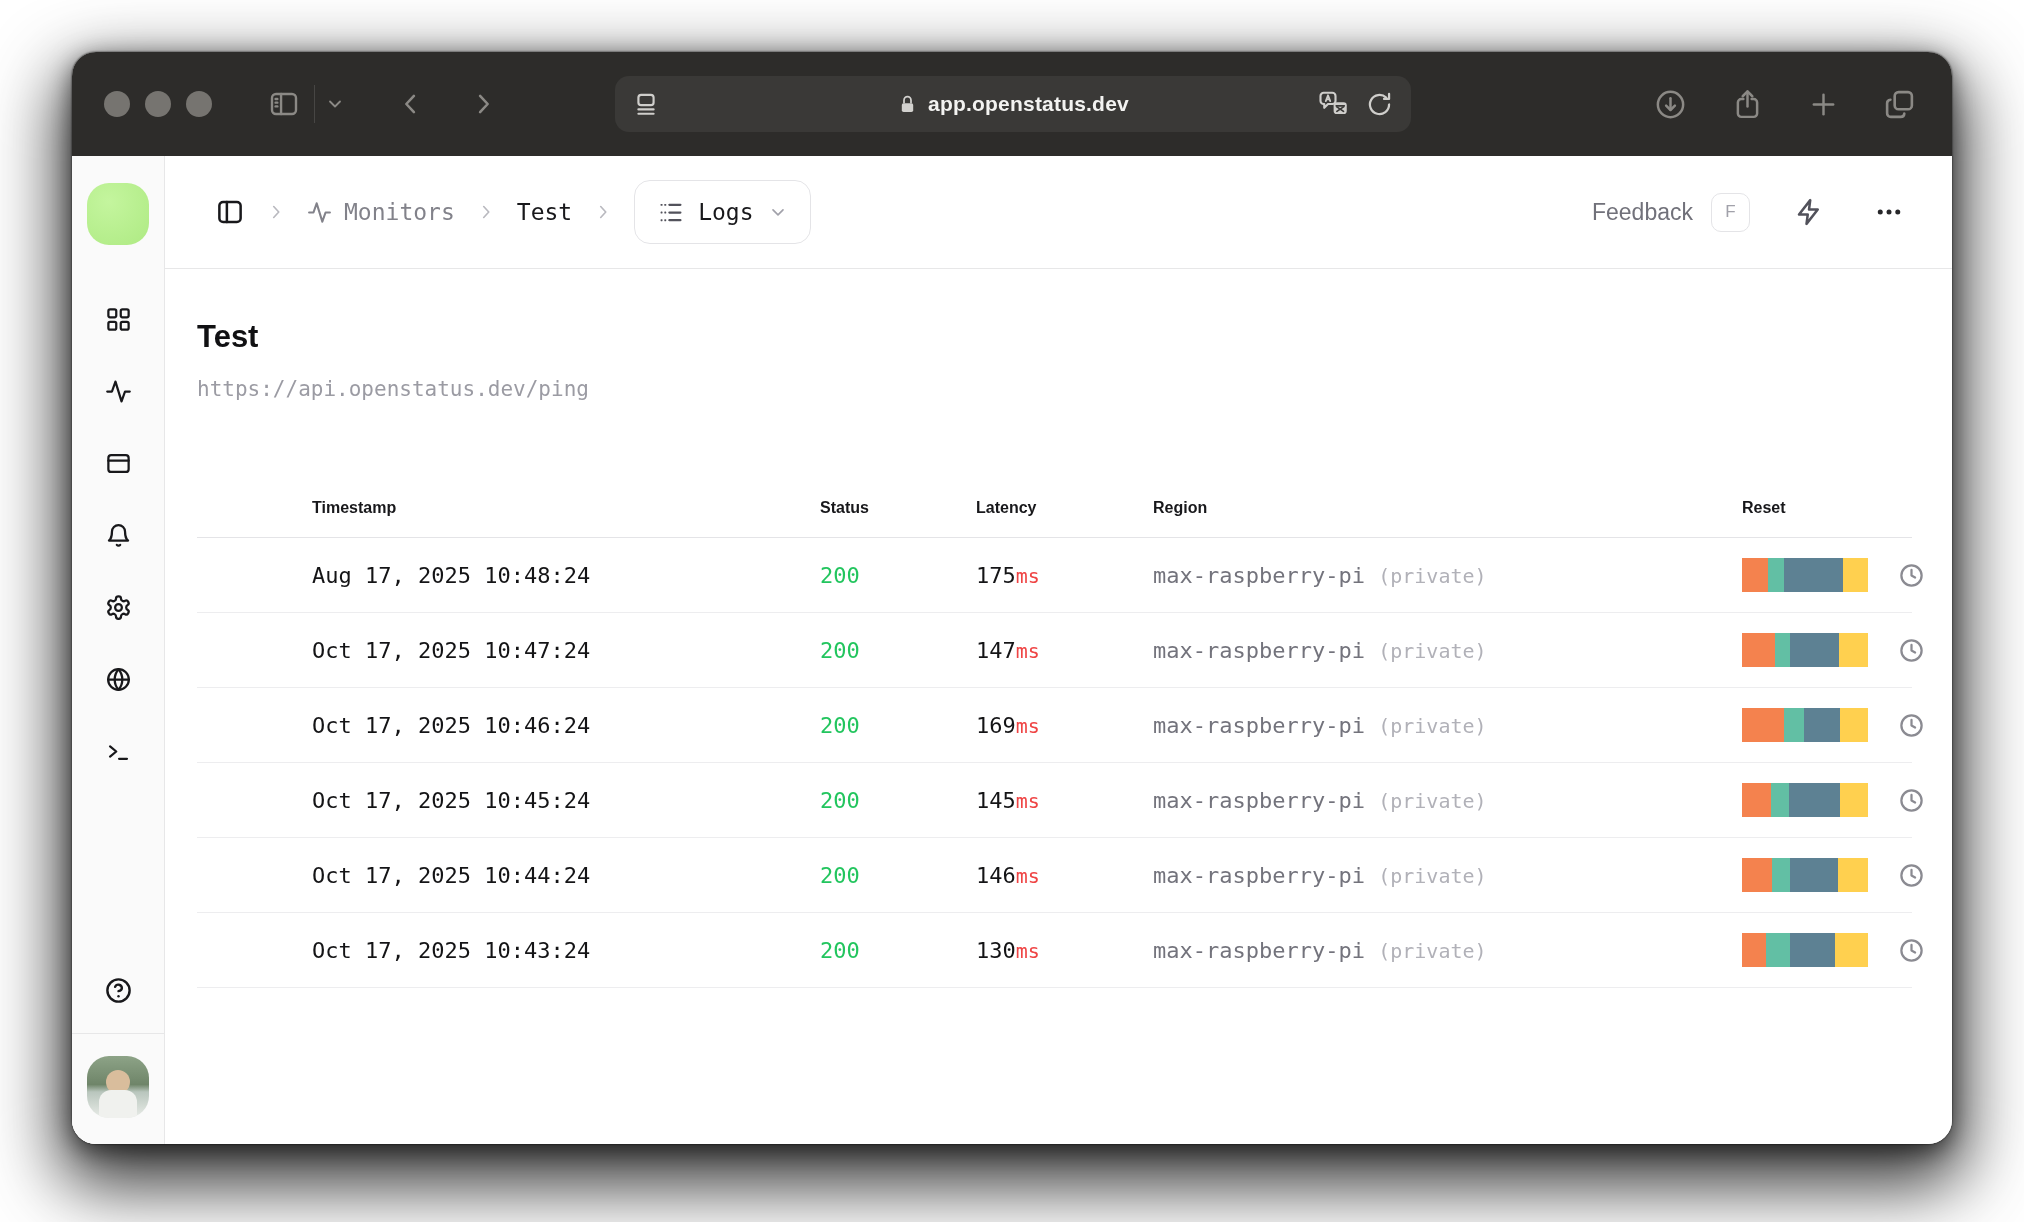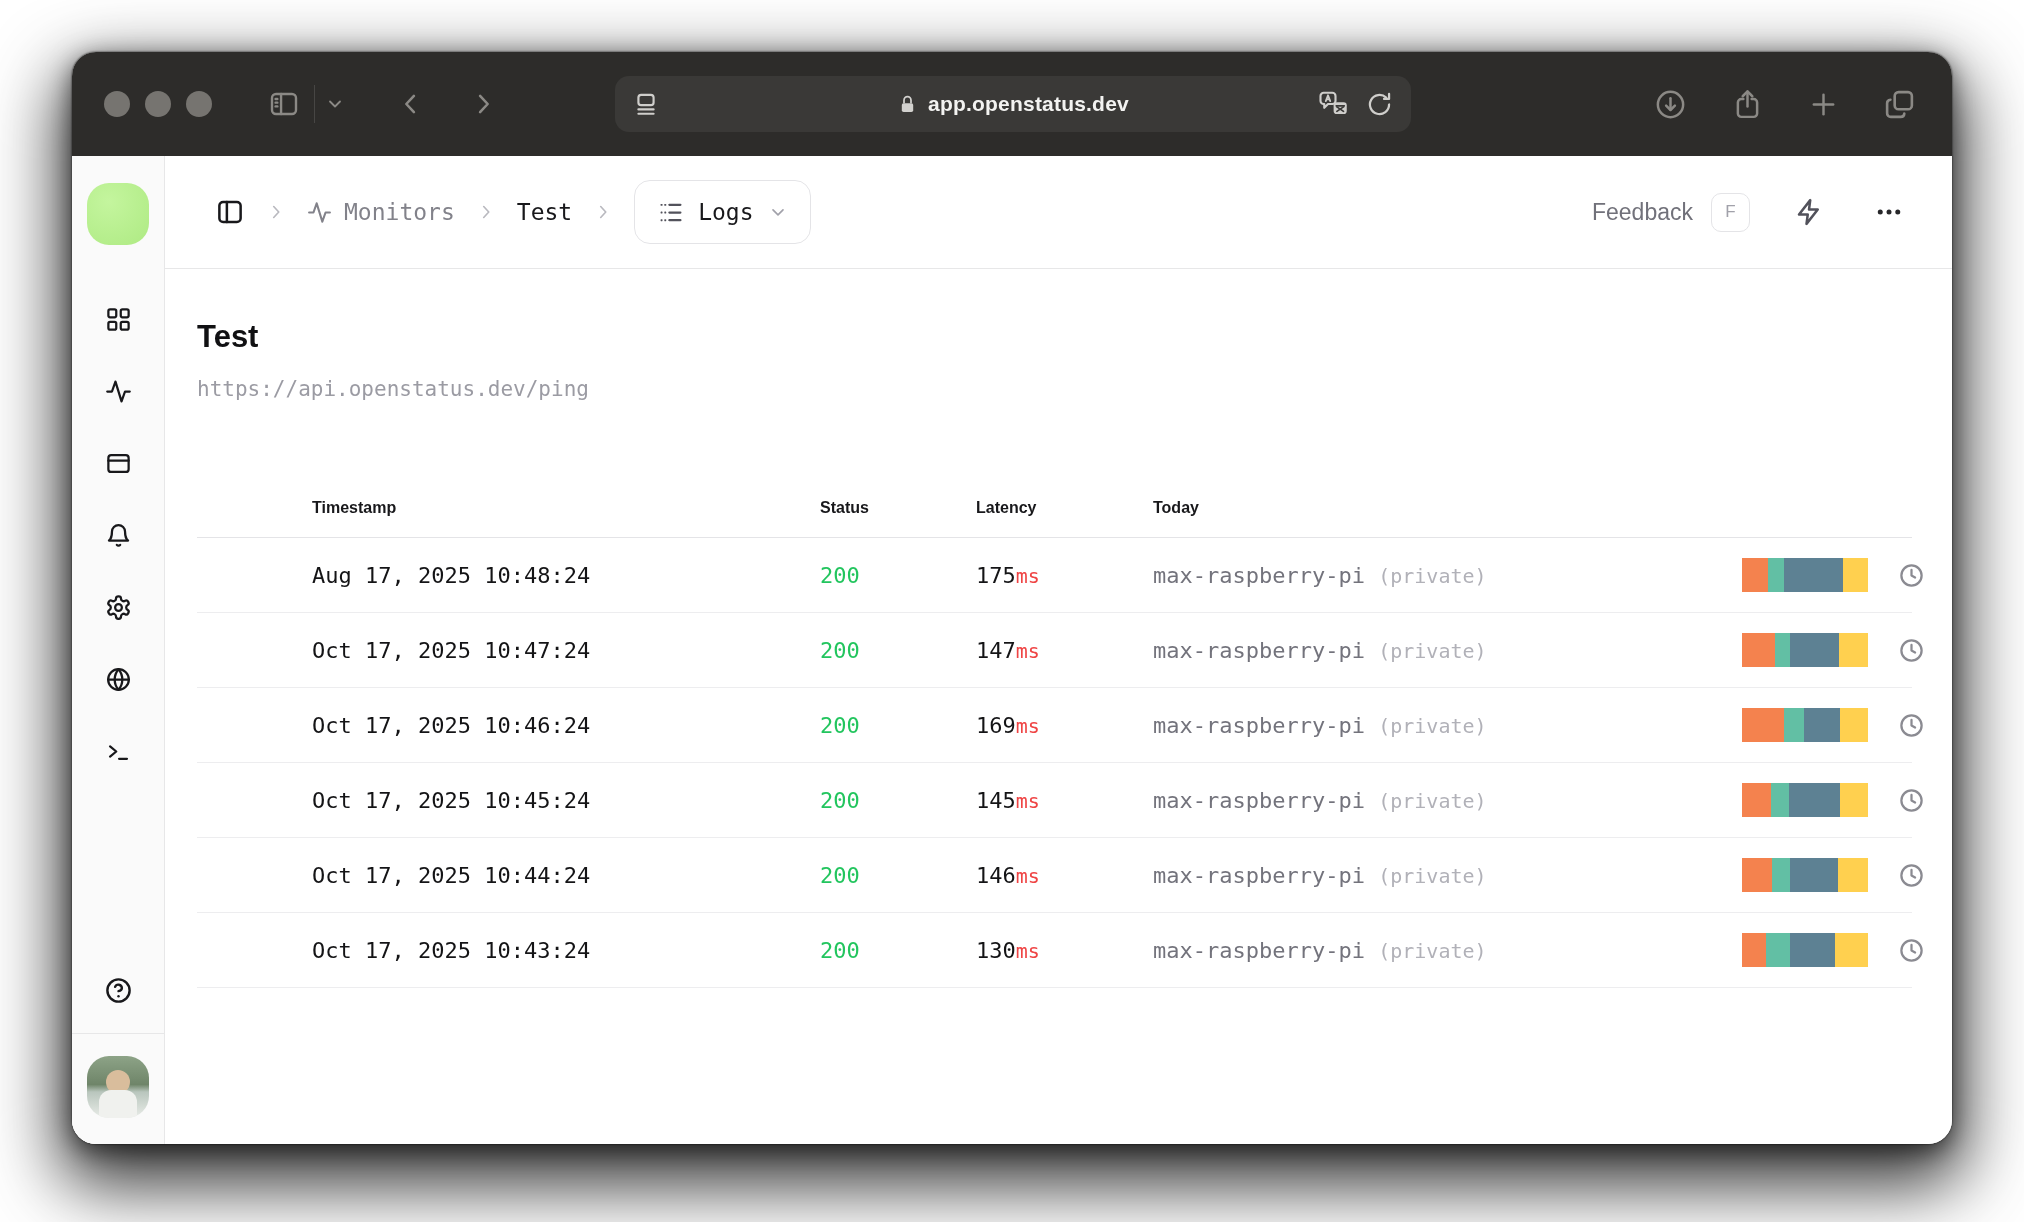--- a/index.html
+++ b/index.html
@@ -368,21 +368,22 @@
           <h1 class="page-title">Test</h1>
           <div class="endpoint mono">https://api.openstatus.dev/ping</div>
 
 
           <div>
             <div class="tgrid thead">
               <span></span>
               <span>Timestamp</span>
               <span>Status</span>
               <span>Latency</span>
-              <span>Today</span>
+              <span>Region</span>
+              <span>Reset</span>
               <span></span>
             </div>
 
             <div class="tgrid trow">
               <span><span class="ind"></span></span>
               <span class="c-ts mono">Aug 17, 2025 10:48:24</span>
               <span class="c-st mono">200</span>
               <span class="c-lat mono"><b>175</b><i>ms</i></span>
               <span class="c-reg mono"><span>max-raspberry-pi</span> <i>(private)</i></span>
               <span>

